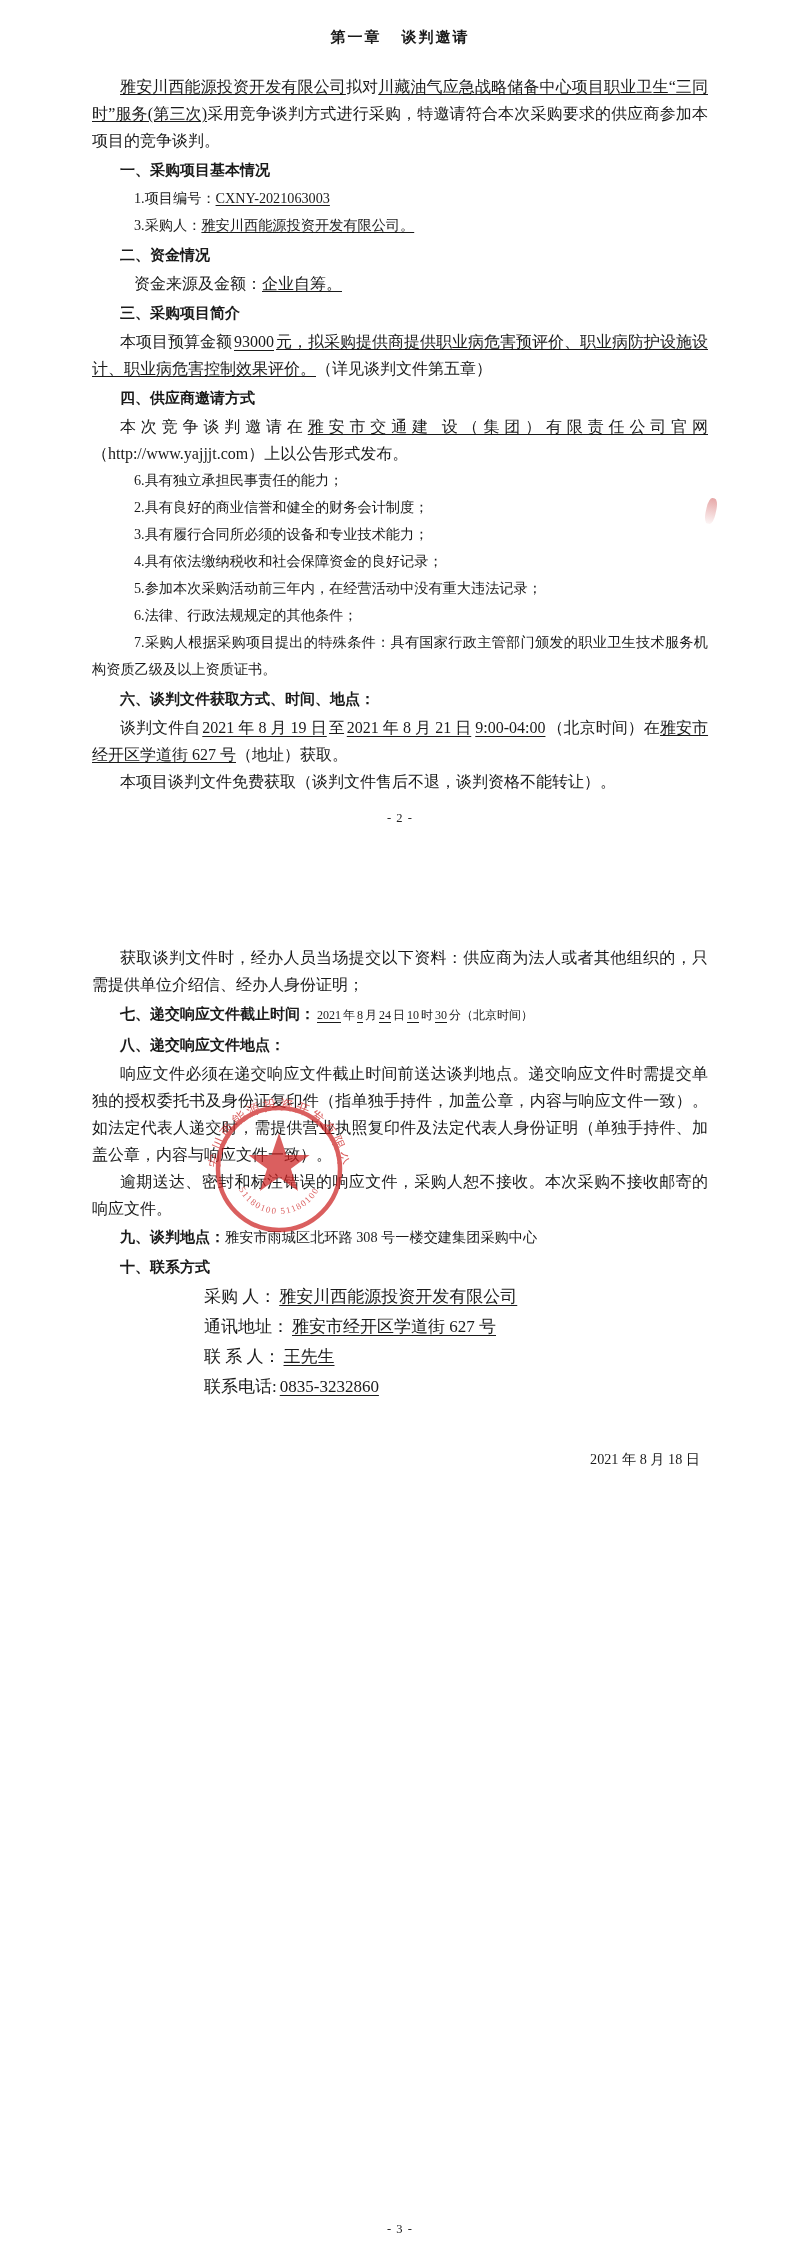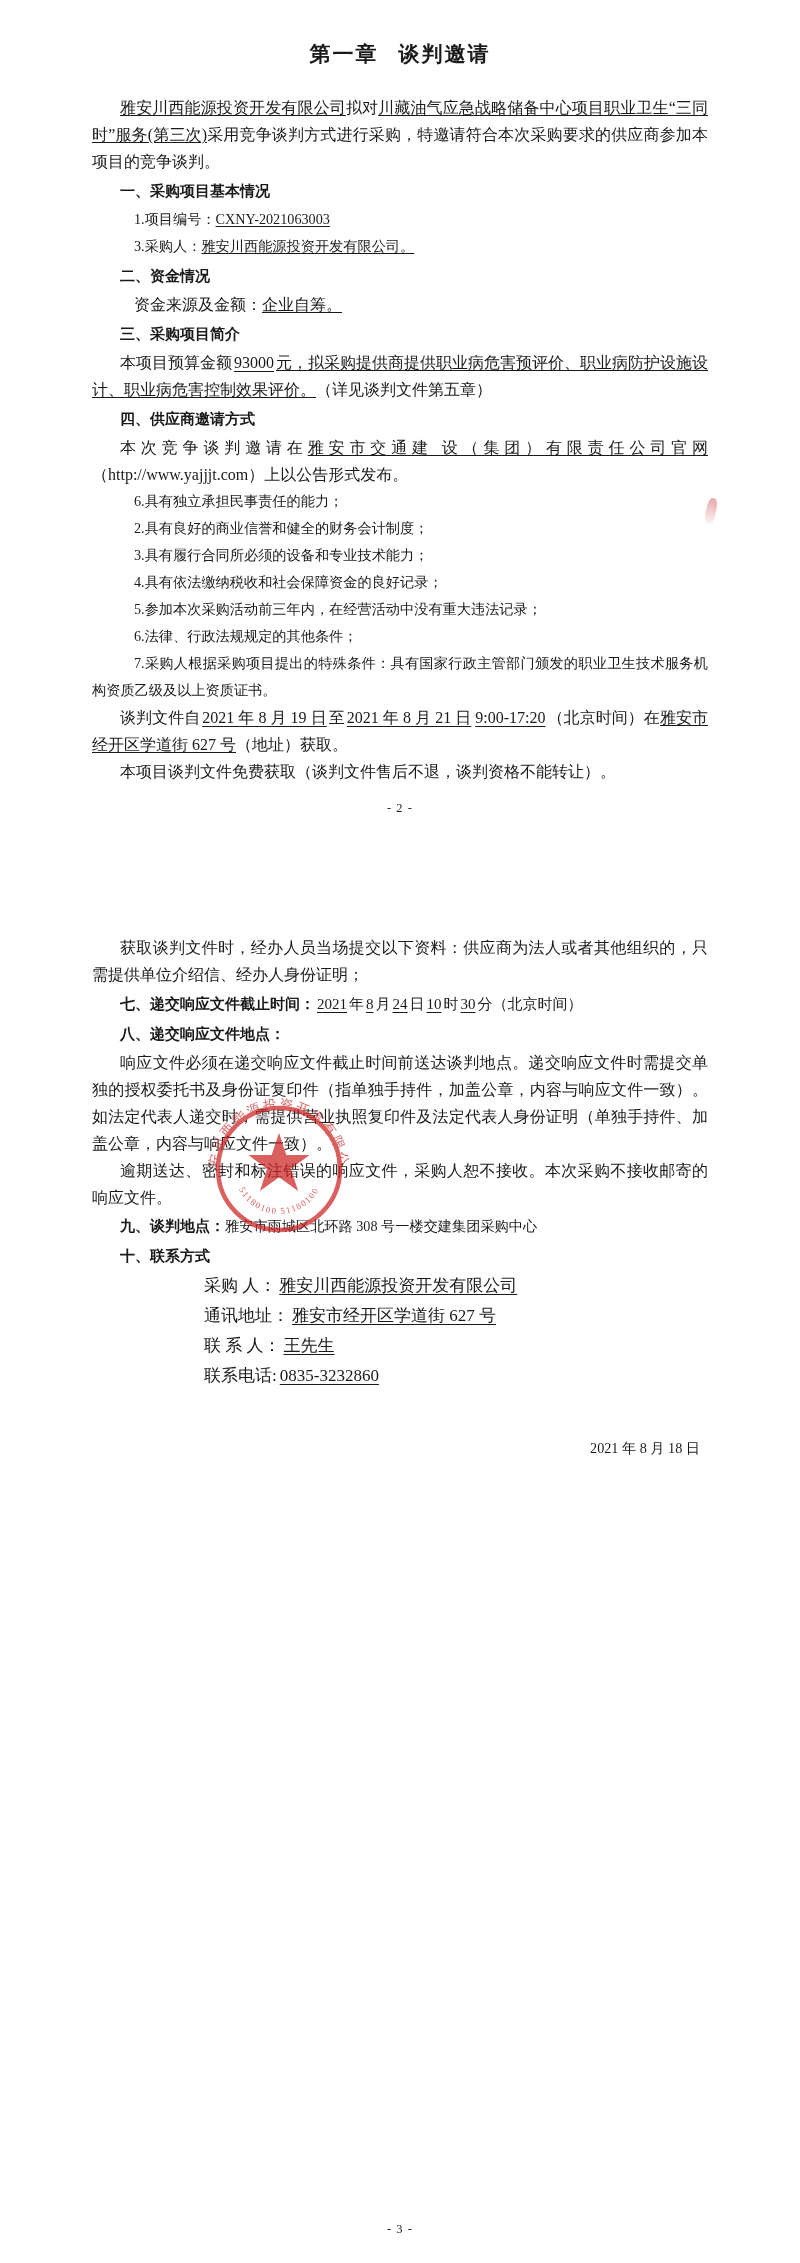--- a/index.html
+++ b/index.html
@@ -21,24 +21,24 @@
     box-sizing: border-box;
     padding: 0;
   }
   .sheet {
     position: relative;
     padding: 0 92px;
     box-sizing: border-box;
   }
   .doc-title {
     text-align: center;
-    font-size: 21px;
+    font-size: 15px;
     font-weight: bold;
     letter-spacing: 2px;
-    padding-top: 40px;
+    padding-top: 28px;
     padding-bottom: 26px;
   }
   .doc-title .gap {
     display: inline-block;
     width: 20px;
   }
   p {
     margin: 0;
     font-size: 16px;
     line-height: 27px;
@@ -188,34 +188,37 @@
     </p>
 
     <p class="item">6.具有独立承担民事责任的能力；</p>
     <p class="item">2.具有良好的商业信誉和健全的财务会计制度；</p>
     <p class="item">3.具有履行合同所必须的设备和专业技术能力；</p>
     <p class="item">4.具有依法缴纳税收和社会保障资金的良好记录；</p>
     <p class="item">5.参加本次采购活动前三年内，在经营活动中没有重大违法记录；</p>
     <p class="item">6.法律、行政法规规定的其他条件；</p>
     <p class="item">7.采购人根据采购项目提出的特殊条件：具有国家行政主管部门颁发的职业卫生技术服务机构资质乙级及以上资质证书。</p>
 
-    <p class="indent2">
-      <span>谈判文件自</span><span class="u-sp">2021 年 8 月 19 日</span><span>至</span><span class="u-sp">2021 年 8 月 21 日</span><span class="u-sp">9:00-17:20</span><span>（北京时间）在</span><span class="u">雅安市经开区学道街 627 号</span><span>（地址）获取。</span>
+    <div class="section-head">
+      <span class="num">六、</span><span>谈判文件获取方式、时间、地点：</span>
+    </div>
+    <p class="indent2">
+      <span>谈判文件自</span><span class="u-sp">2021 年 8 月 19 日</span><span>至</span><span class="u-sp">2021 年 8 月 21 日</span><span class="u-sp">9:00-04:00</span><span>（北京时间）在</span><span class="u">雅安市经开区学道街 627 号</span><span>（地址）获取。</span>
     </p>
     <p class="indent2">本项目谈判文件免费获取（谈判文件售后不退，谈判资格不能转让）。</p>
 
     <div class="pagenum pagenum-1">- 2 -</div>
 
     <div class="spacer-break"></div>
 
     <div class="blockB">
       <p class="indent2">获取谈判文件时，经办人员当场提交以下资料：供应商为法人或者其他组织的，只需提供单位介绍信、经办人身份证明；</p>
 
       <div class="section-head">
-        <span class="num">七、</span><span>递交响应文件截止时间：</span><span style="font-weight:normal;font-size:15px;"><span class="u-sp">2021</span><span>年</span><span class="u-sp">8</span><span>月</span><span class="u-sp">24</span><span>日</span><span class="u-sp">10</span><span>时</span><span class="u-sp">30</span><span>分</span><span>（北京时间）</span></span>
+        <span class="num">七、</span><span>递交响应文件截止时间：</span><span style="font-weight:normal;font-size:12px;"><span class="u-sp">2021</span><span>年</span><span class="u-sp">8</span><span>月</span><span class="u-sp">24</span><span>日</span><span class="u-sp">10</span><span>时</span><span class="u-sp">30</span><span>分</span><span>（北京时间）</span></span>
       </div>
 
       <div class="bold-head h-indent">
         <span>八、</span><span>递交响应文件地点：</span>
       </div>
       <p class="indent2">响应文件必须在递交响应文件截止时间前送达谈判地点。递交响应文件时需提交单独的授权委托书及身份证复印件（指单独手持件，加盖公章，内容与响应文件一致）。如法定代表人递交时，需提供营业执照复印件及法定代表人身份证明（单独手持件、加盖公章，内容与响应文件一致）。</p>
       <p class="indent2">逾期送达、密封和标注错误的响应文件，采购人恕不接收。本次采购不接收邮寄的响应文件。</p>
 
       <div class="bold-head h-indent">
         <span>九、</span><span>谈判地点：</span><span style="font-weight:normal;font-size:14.2px;">雅安市雨城区北环路 308 号一楼交建集团采购中心</span>

